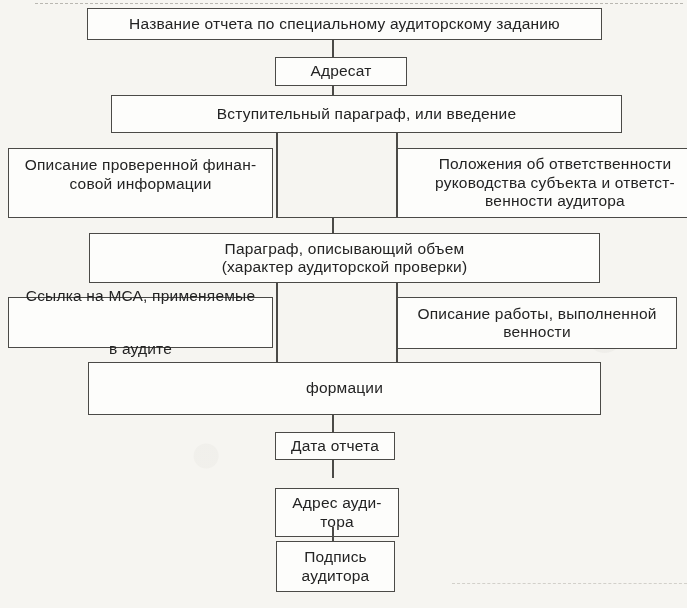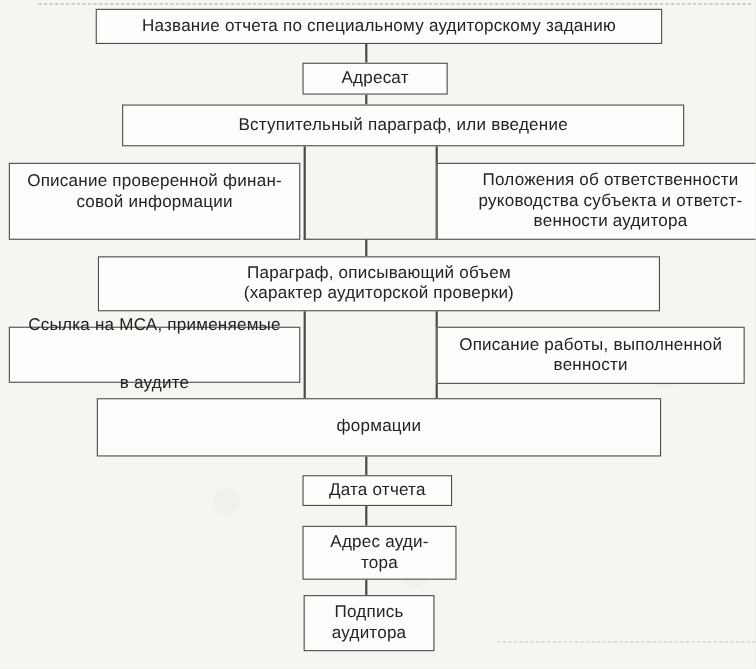--- a/index.html
+++ b/index.html
@@ -115,27 +115,27 @@
     <div class="ln">Описание работы, выполненной</div>
     <div class="ln">венности</div>
   </div>
 
   <div class="box" style="left:88px; top:362px; width:513px; height:53px;">
     <div class="ln">формации</div>
   </div>
 
   <div class="vline" style="left:332px; top:415px; height:17px;"></div>
 
-  <div class="box" style="left:275px; top:432px; width:136px; height:28px;">
+  <div class="box" style="left:275px; top:432px; width:120px; height:28px;">
     <div class="ln">Дата отчета</div>
   </div>
 
   <div class="vline" style="left:332px; top:460px; height:18px;"></div>
 
-  <div class="box" style="left:275px; top:478px; width:140px; height:49px;">
+  <div class="box" style="left:275px; top:488px; width:124px; height:49px;">
     <div class="ln">Адрес ауди-</div>
     <div class="ln">тора</div>
   </div>
 
   <div class="vline" style="left:332px; top:527px; height:14px;"></div>
 
   <div class="box" style="left:276px; top:541px; width:119px; height:51px;">
     <div class="ln">Подпись</div>
     <div class="ln">аудитора</div>
   </div>

